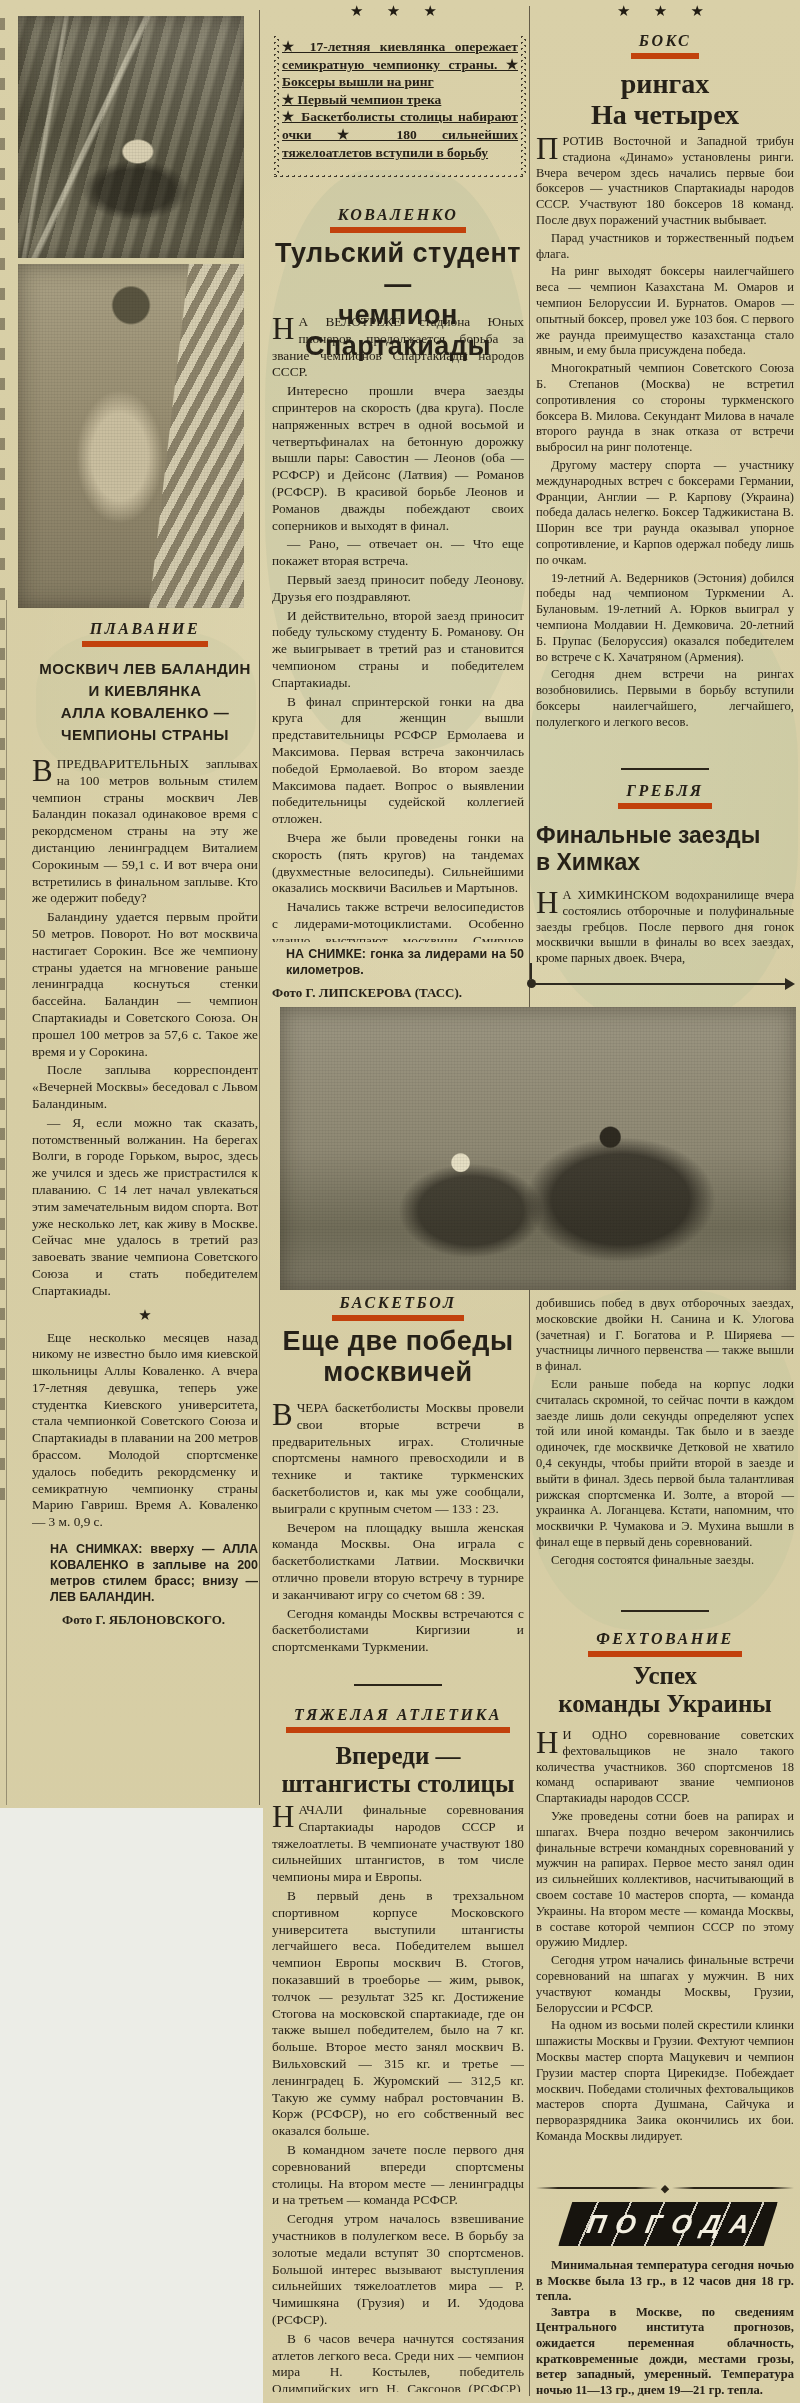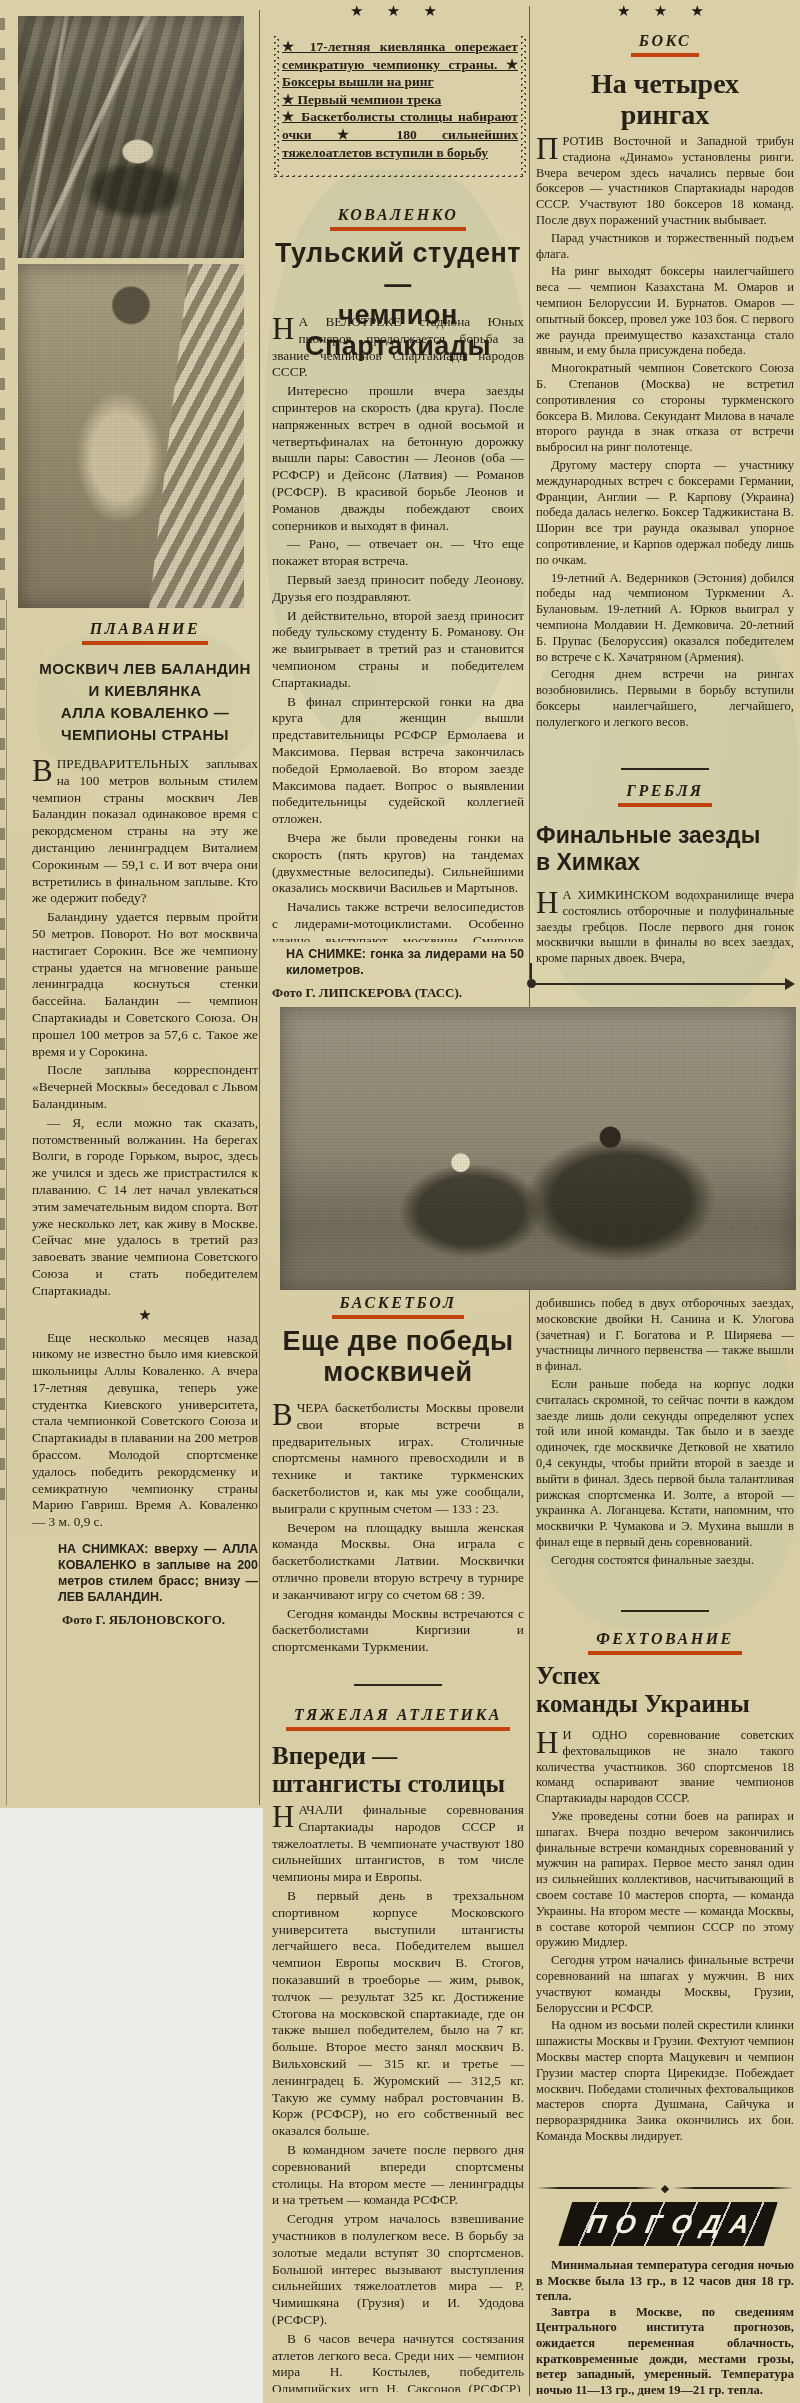--- a/index.html
+++ b/index.html
@@ -17,52 +17,52 @@
   .b{position:absolute;color:#262118;}
   .cl{left:32px;width:226px;}
   .cm{left:272px;width:252px;}
   .cr{left:536px;width:258px;}
 
   
   .vrule{position:absolute;width:1px;background:#463f30;opacity:.8;}
   .hr-short{height:2px;background:#2b2519;width:88px;margin:0 auto;}
   .label-wrap{text-align:center;}
   .sec-label{display:inline-block;font:italic 700 16px "Liberation Serif","DejaVu Serif",serif;
-    letter-spacing:2.5px;border-bottom:4px solid #c2410c;padding:0 8px 3px;white-space:nowrap;}
+    letter-spacing:2.5px;border-bottom:6px solid #c2410c;padding:0 8px 3px;white-space:nowrap;}
 
   .stars-row{text-align:center;font:700 15px "DejaVu Sans",sans-serif;letter-spacing:9px;color:#211c13;}
 
   
   .sumbox{padding:8px 6px 10px 6px;text-decoration:underline;}
   .zz{position:absolute;background:
       linear-gradient(135deg,#332d21 25%,transparent 25%) 0 0/6px 6px,
       linear-gradient(45deg,transparent 75%,#332d21 75%) 0 3px/6px 6px;opacity:.9;}
   .zz-l{left:-2px;top:6px;bottom:-4px;width:5px;}
   .zz-r{right:-2px;top:6px;bottom:-4px;width:5px;}
   .zz-b{left:-2px;right:-2px;bottom:-6px;height:5px;background:
       linear-gradient(45deg,#332d21 25%,transparent 25%) 0 0/6px 6px,
       linear-gradient(135deg,transparent 75%,#332d21 75%) 3px 0/6px 6px;}
   .sumbox p{margin:0;font:700 13.5px/17.6px "Liberation Serif","DejaVu Serif",serif;text-align:justify;}
 
   
   .head-caps div{font:700 15px/22px "Liberation Sans","DejaVu Sans",sans-serif;text-align:center;letter-spacing:.5px;}
   .head-sans-lg div{font:700 27px/31px "Liberation Sans","DejaVu Sans",sans-serif;text-align:center;letter-spacing:.5px;}
   .head-serif-lg div{font:700 28px/31px "Liberation Serif","DejaVu Serif",serif;text-align:center;}
   .head-sans-md div{font:700 23px/27px "Liberation Sans","DejaVu Sans",sans-serif;}
-  .head-serif-md div{font:700 25px/28px "Liberation Serif","DejaVu Serif",serif;text-align:left;}
+  .head-serif-md div{font:700 25px/28px "Liberation Serif","DejaVu Serif",serif;text-align:center;}
 
   
   .body p{margin:0 0 2px 0;text-align:justify;text-indent:15px;}
   .bt-a p{font:400 13.3px/16.8px "Liberation Serif","DejaVu Serif",serif;}
   .bt-b p{font:400 12.5px/15.8px "Liberation Serif","DejaVu Serif",serif;}
   .dropcap p:first-child{text-indent:0;}
   .dropcap p:first-child::first-letter{float:left;font:400 31px/25px "Liberation Serif","DejaVu Serif",serif;padding:2px 4px 0 0;}
   .noindent p:first-child{text-indent:0;}
   .star-sep{text-align:center;font:700 15px/22px "DejaVu Sans",sans-serif;margin:4px 0;}
-  .caption-bold{font:700 12.5px/16px "Liberation Sans","DejaVu Sans",sans-serif;text-align:justify;margin:10px 0 0 26px;}
+  .caption-bold{font:700 12.5px/16px "Liberation Sans","DejaVu Sans",sans-serif;text-align:justify;margin:10px 0 0 18px;}
   .credit{font:700 13px/17px "Liberation Serif","DejaVu Serif",serif;text-align:left;margin:6px 0 0 30px;}
 
   
   .photo{position:absolute;box-shadow:inset 0 0 22px rgba(35,30,20,.45);}
   .photo::after{content:"";position:absolute;inset:0;background:
      repeating-linear-gradient(0deg,rgba(0,0,0,.05) 0 1px,transparent 1px 3px),
      repeating-linear-gradient(90deg,rgba(0,0,0,.04) 0 1px,transparent 1px 3px);}
   #photo-swim{background:
      radial-gradient(ellipse 26px 20px at 53% 56%,#d8cfb2 0 55%,transparent 63%),
      radial-gradient(ellipse 75px 42px at 52% 72%,rgba(25,23,16,.55) 0 50%,transparent 72%),
@@ -228,22 +228,22 @@
       <p>Сегодня утром началось взвешивание участников в полулегком весе. В борьбу за золотые медали вступят 30 спортсменов. Большой интерес вызывают выступления сильнейших тяжелоатлетов мира — Р. Чимишкяна (Грузия) и И. Удодова (РСФСР).</p>
       <p>В 6 часов вечера начнутся состязания атлетов легкого веса. Среди них — чемпион мира Н. Костылев, победитель Олимпийских игр Н. Саксонов (РСФСР), чемпион страны А. Фаламеев (Ленинград) и другие сильнейшие атлеты.</p>
     </div>
 
   <div class="b cr stars-row" style="top:2px;">★ ★ ★</div>
 
   <div class="b cr label-wrap" style="top:32px;">
     <span class="sec-label">БОКС</span>
   </div>
   <div class="b cr head-serif-lg" style="top:68px;">
+      <div>рингах</div>
       <div>На четырех</div>
-      <div>рингах</div>
     </div>
   <div class="b cr body bt-b dropcap" style="top:134px;height:632px;overflow:hidden;">
       <p>ПРОТИВ Восточной и Западной трибун стадиона «Динамо» установлены ринги. Вчера вечером здесь начались первые бои боксеров — участников Спартакиады народов СССР. Участвуют 180 боксеров 18 команд. После двух поражений участник выбывает.</p>
       <p>Парад участников и торжественный подъем флага.</p>
       <p>На ринг выходят боксеры наилегчайшего веса — чемпион Казахстана М. Омаров и чемпион Белоруссии И. Бурнатов. Омаров — опытный боксер, провел уже 103 боя. С первого же раунда преимущество казахстанца стало явным, и ему была присуждена победа.</p>
       <p>Многократный чемпион Советского Союза Б. Степанов (Москва) не встретил сопротивления со стороны туркменского боксера В. Милова. Секундант Милова в начале второго раунда в знак отказа от встречи выбросил на ринг полотенце.</p>
       <p>Другому мастеру спорта — участнику международных встреч с боксерами Германии, Франции, Англии — Р. Карпову (Украина) победа далась нелегко. Боксер Таджикистана В. Шорин все три раунда оказывал упорное сопротивление, и Карпов одержал победу лишь по очкам.</p>
       <p>19-летний А. Ведерников (Эстония) добился победы над чемпионом Туркмении А. Булановым. 19-летний А. Юрков выиграл у чемпиона Молдавии Н. Демковича. 20-летний Б. Прупас (Белоруссия) оказался победителем во встрече с К. Хачатряном (Армения).</p>
       <p>Сегодня днем встречи на рингах возобновились. Первыми в борьбу вступили боксеры наилегчайшего, легчайшего, полулегкого и легкого весов.</p>
     </div>

